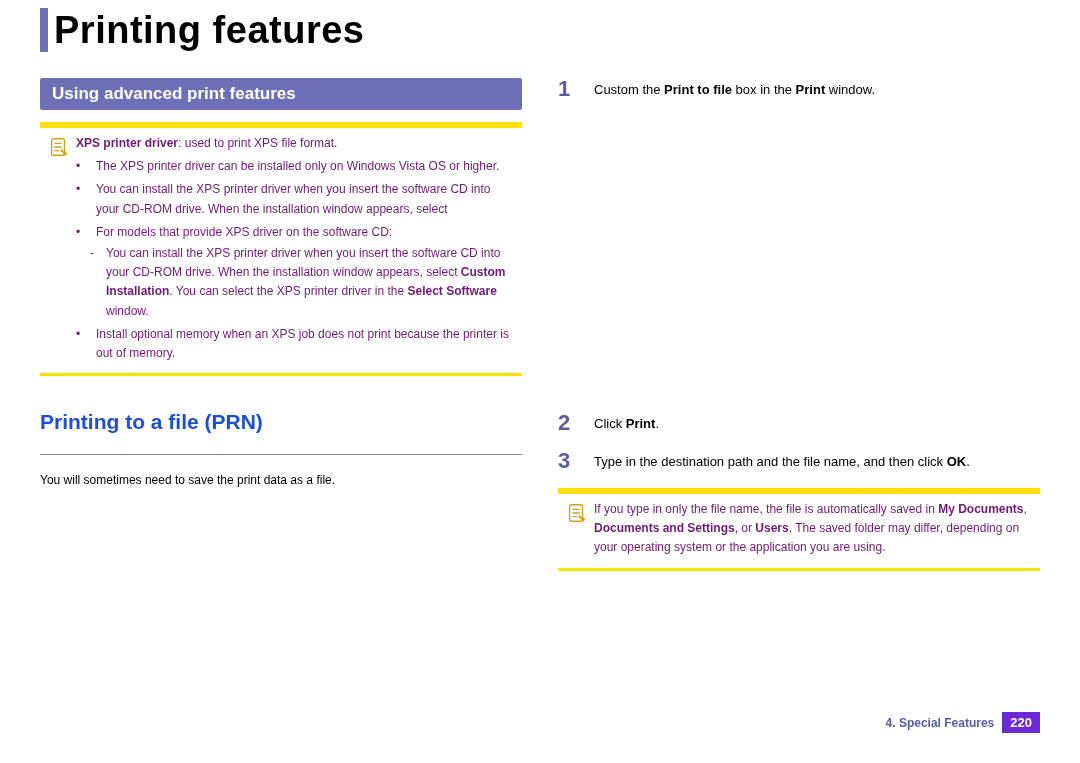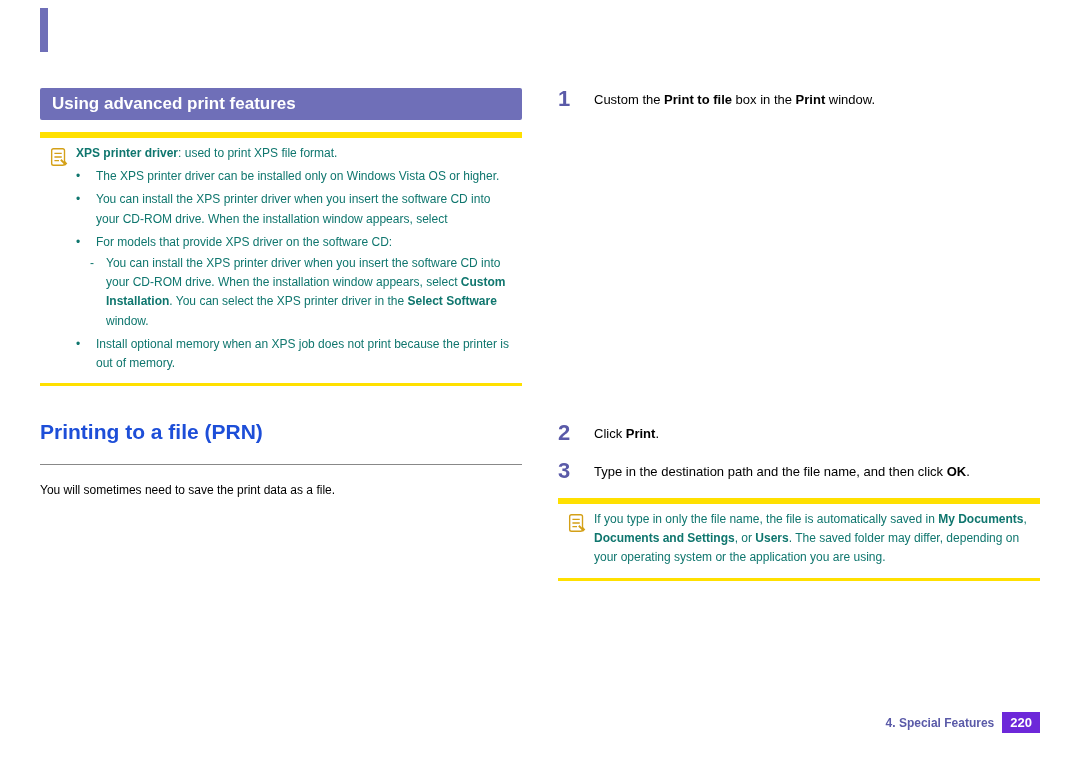--- a/index.html
+++ b/index.html
@@ -1,27 +1,27 @@
 <!DOCTYPE html>
 <html><head>
 <meta charset="utf-8">
 <style>
   * { box-sizing: border-box; margin: 0; padding: 0; }
   html, body { width: 1080px; height: 763px; background: #fff; font-family: "Segoe UI", Arial, sans-serif; }
   .page { position: relative; width: 1080px; height: 763px; padding: 8px 40px 20px 40px; }
   .title-bar { display: flex; align-items: center; }
   .title-accent { width: 8px; height: 44px; background: #6f6fb8; margin-right: 6px; }
   .title-text { font-size: 38px; font-weight: 700; color: #000; letter-spacing: 0.5px; }
-  .columns { display: flex; gap: 36px; margin-top: 36px; }
+  .columns { display: flex; gap: 36px; margin-top: 26px; }
   .col { flex: 1; min-width: 0; }
   .section-header { background: #6f6fb8; color: #fff; font-size: 17px; font-weight: 600; padding: 6px 12px; margin-bottom: 12px; border-radius: 2px; }
   .note-box { border-top: 6px solid #ffe000; border-bottom: 3px solid #ffe000; padding: 6px 8px 10px 8px; position: relative; display: flex; }
   .note-icon { flex: 0 0 28px; padding-top: 2px; }
   .note-icon svg { width: 22px; height: 22px; }
-  .note-body { flex: 1; font-size: 12px; line-height: 1.6; color: #0f766e; }
+  .note-body { flex: 1; font-size: 12px; line-height: 1.6; color: #701a75; }
   .bold { font-weight: 700; }
   .bullet-row { display: flex; gap: 6px; margin-top: 4px; }
   .bullet { flex: 0 0 14px; }
   .bullet-text { flex: 1; }
   .sub-row { display: flex; gap: 6px; margin: 2px 0 0 14px; }
   .dash { flex: 0 0 10px; }
   .subsection-title { font-size: 21px; font-weight: 600; color: #1d4ed8; margin-top: 34px; padding-bottom: 20px; border-bottom: 1px solid #888; }
   .body-text { font-size: 12px; line-height: 1.6; margin-top: 16px; }
   .step-row { display: flex; align-items: flex-start; gap: 18px; margin-bottom: 16px; }
   .step-num { font-size: 22px; font-weight: 700; color: #5a5aa8; min-width: 18px; line-height: 1; }
@@ -32,20 +32,21 @@
   .footer-page { background: #6d28d9; color: #fff; font-weight: 700; padding: 3px 8px; font-size: 13px; }
   .glyph { font-family: Arial, sans-serif; }
 </style>
 </head>
 <body>
 
 <div class="page">
 
   <div class="title-bar">
     <div class="title-accent"></div>
+    <div class="title-text">Printing features</div>
   </div>
 
   <div class="columns">
 
     <div class="col">
 
       <div class="section-header">Using advanced print features</div>
 
       <div class="note-box">
         <div class="note-icon">

